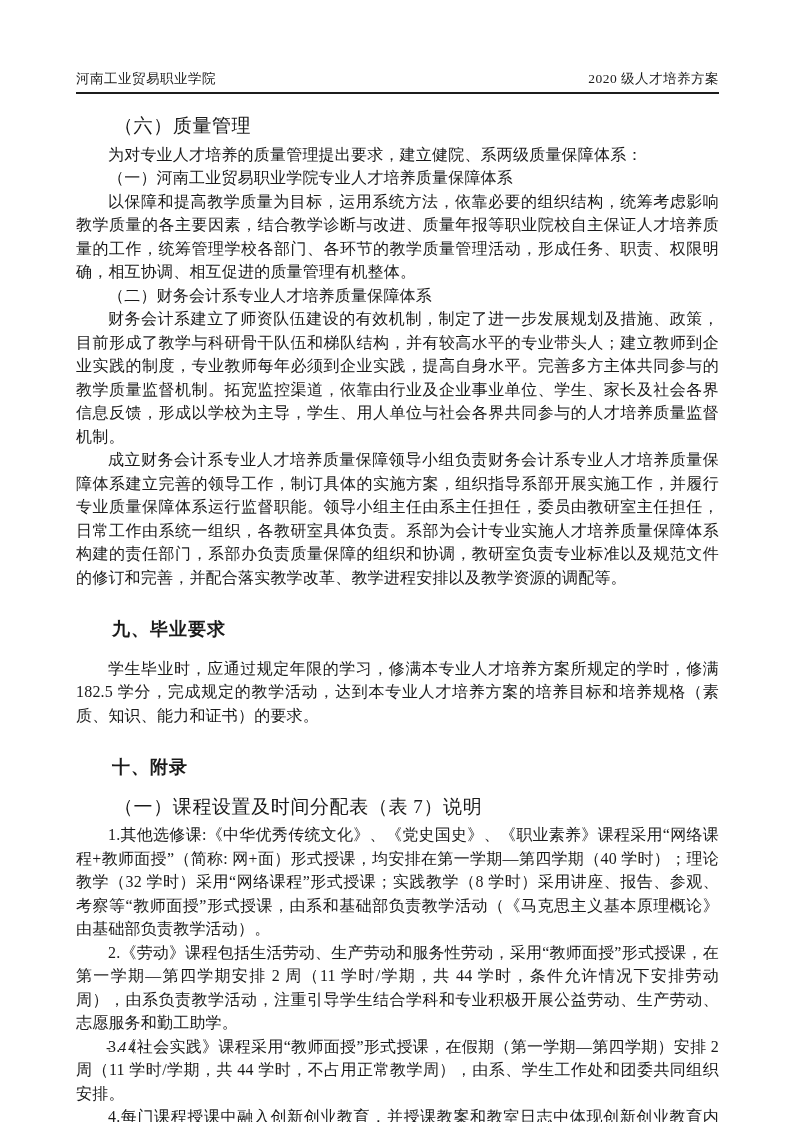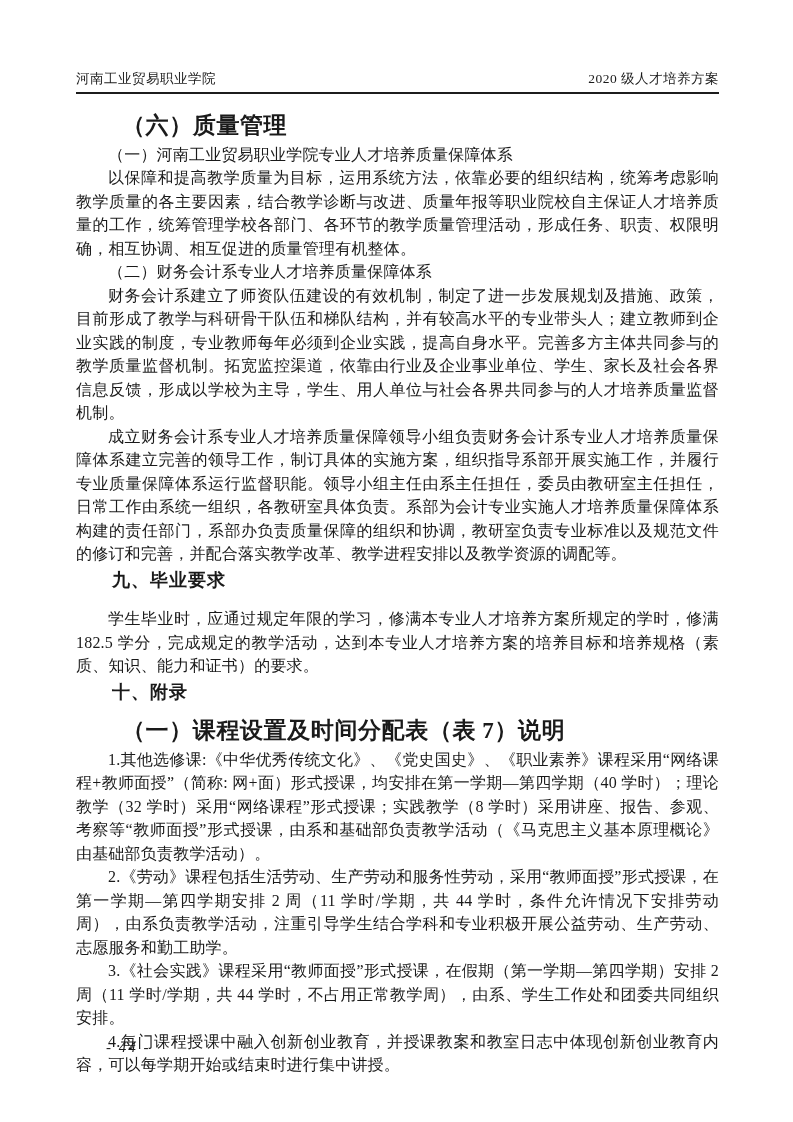--- a/index.html
+++ b/index.html
@@ -36,26 +36,26 @@
     text-align: justify;
     letter-spacing: 0.2px;
   }
   .content p {
     text-indent: 2em;
   }
   .h-major {                 
     font-size: 18px;
     font-weight: 700;
     text-indent: 2em;
-    margin: 3px 0 15px 0;
+    margin: 29px 0 15px 0;
     letter-spacing: 1px;
   }
   .h-minor {                 
-    font-size: 23px;
-    font-weight: 700;
+    font-size: 19px;
+    font-weight: 400;
     text-indent: 2em;
     margin: 7px 0 5px 0;
     letter-spacing: 0.6px;
   }
   .page-footer-num {
     position: absolute;
     left: 86px;
     bottom: 66px;
     font-size: 15px;
     font-style: italic;
@@ -71,20 +71,21 @@
   <header class="page-header">
     <div class="header-row">
       <span>河南工业贸易职业学院</span>
       <span>2020 级人才培养方案</span>
     </div>
     <div class="header-rule"></div>
   </header>
 
   <main class="content">
     <div class="h-minor">（六）质量管理</div>
+    <p>为对专业人才培养的质量管理提出要求，建立健院、系两级质量保障体系：</p>
     <p>（一）河南工业贸易职业学院专业人才培养质量保障体系</p>
     <p>以保障和提高教学质量为目标，运用系统方法，依靠必要的组织结构，统筹考虑影响教学质量的各主要因素，结合教学诊断与改进、质量年报等职业院校自主保证人才培养质量的工作，统筹管理学校各部门、各环节的教学质量管理活动，形成任务、职责、权限明确，相互协调、相互促进的质量管理有机整体。</p>
     <p>（二）财务会计系专业人才培养质量保障体系</p>
     <p>财务会计系建立了师资队伍建设的有效机制，制定了进一步发展规划及措施、政策，目前形成了教学与科研骨干队伍和梯队结构，并有较高水平的专业带头人；建立教师到企业实践的制度，专业教师每年必须到企业实践，提高自身水平。完善多方主体共同参与的教学质量监督机制。拓宽监控渠道，依靠由行业及企业事业单位、学生、家长及社会各界信息反馈，形成以学校为主导，学生、用人单位与社会各界共同参与的人才培养质量监督机制。</p>
     <p>成立财务会计系专业人才培养质量保障领导小组负责财务会计系专业人才培养质量保障体系建立完善的领导工作，制订具体的实施方案，组织指导系部开展实施工作，并履行专业质量保障体系运行监督职能。领导小组主任由系主任担任，委员由教研室主任担任，日常工作由系统一组织，各教研室具体负责。系部为会计专业实施人才培养质量保障体系构建的责任部门，系部办负责质量保障的组织和协调，教研室负责专业标准以及规范文件的修订和完善，并配合落实教学改革、教学进程安排以及教学资源的调配等。</p>
     <div class="h-major">九、毕业要求</div>
     <p>学生毕业时，应通过规定年限的学习，修满本专业人才培养方案所规定的学时，修满 182.5 学分，完成规定的教学活动，达到本专业人才培养方案的培养目标和培养规格（素质、知识、能力和证书）的要求。</p>
     <div class="h-major">十、附录</div>
     <div class="h-minor">（一）课程设置及时间分配表（表 7）说明</div>
     <p>1.其他选修课:《中华优秀传统文化》、《党史国史》、《职业素养》课程采用“网络课程+教师面授”（简称: 网+面）形式授课，均安排在第一学期—第四学期（40 学时）；理论教学（32 学时）采用“网络课程”形式授课；实践教学（8 学时）采用讲座、报告、参观、考察等“教师面授”形式授课，由系和基础部负责教学活动（《马克思主义基本原理概论》由基础部负责教学活动）。</p>

